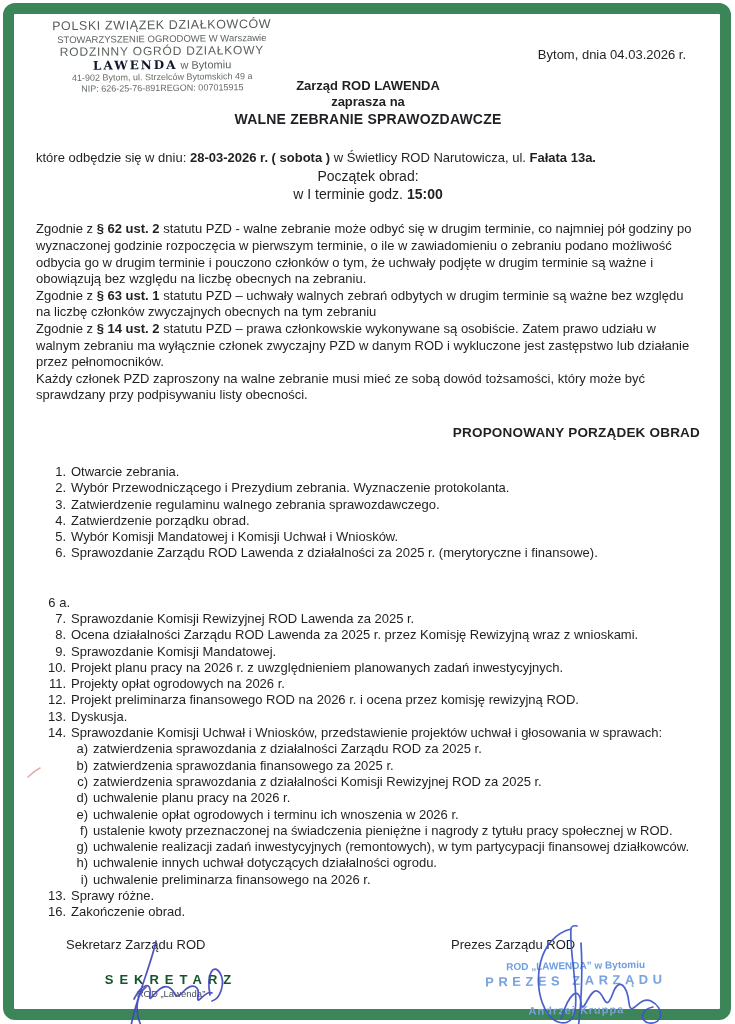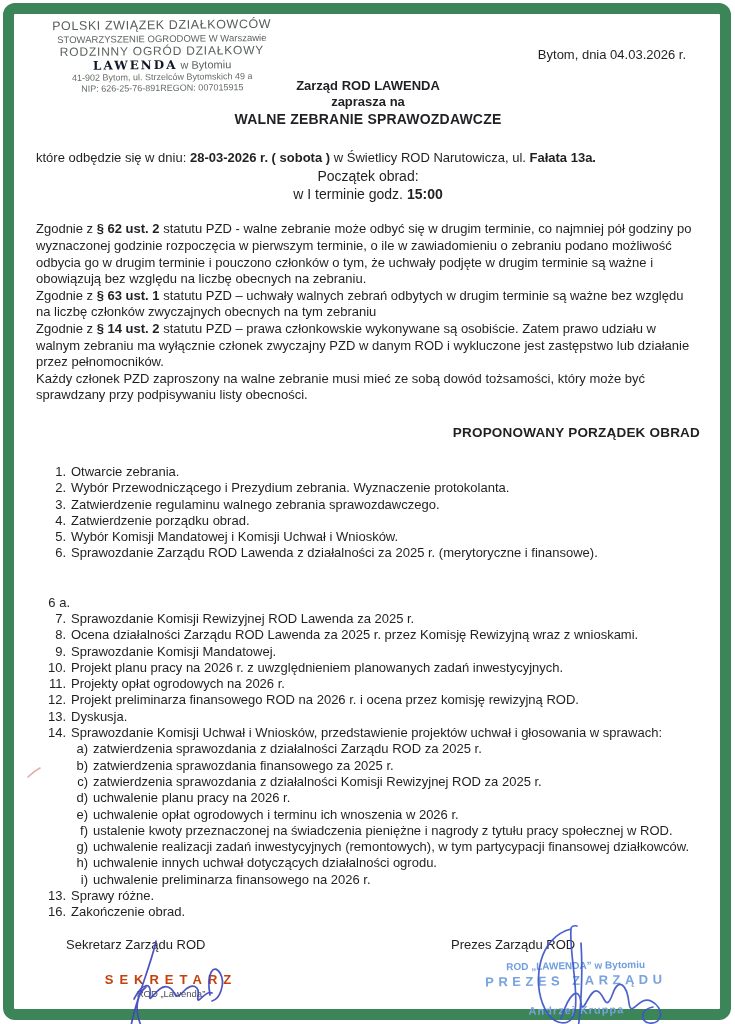--- a/index.html
+++ b/index.html
@@ -56,21 +56,21 @@
   .agenda-row .num{flex:0 0 30px;text-align:right;padding-right:5px;white-space:nowrap;}
   .agenda-row .num.wide{flex-basis:34px;margin-top:33px;}
   .agenda-row.sub .num{flex:0 0 52px;}
   .materials{margin-top:3px;padding-left:42px;padding-right:8px;font-size:13px;line-height:16.6px;}
   
   .signatures{position:relative;margin-top:16px;height:130px;}
   .sig-left{position:absolute;left:30px;top:0;width:250px;}
   .sig-right{position:absolute;left:415px;top:0;width:280px;}
   .sig-title{font-size:13px;}
   .stamp-left{margin-top:20px;text-align:center;width:210px;color:#474b55;}
-  .stamp-left .s1{font-size:13px;font-weight:bold;letter-spacing:6px;color:#c2410c;}
+  .stamp-left .s1{font-size:13px;font-weight:bold;letter-spacing:6px;color:#14532d;}
   .stamp-left .s2{font-size:9.5px;margin-top:1px;color:#4a4e58;}
   .stamp-right{margin-top:8px;text-align:center;width:250px;color:#6f9ede;transform:rotate(-1deg);}
   .stamp-right .s1{font-size:10px;font-weight:bold;color:#6f9ede;}
   .stamp-right .s2{font-size:13px;font-weight:bold;letter-spacing:4.5px;color:#79a3df;margin-top:2px;}
   .stamp-right .s3{font-size:11px;font-weight:bold;color:#7aa0da;margin-top:16px;letter-spacing:1px;}
   .sig-svg{position:absolute;pointer-events:none;}
   .stray-mark{position:absolute;left:26px;top:766px;width:16px;height:14px;}
 </style>
 </head>
 <body>

